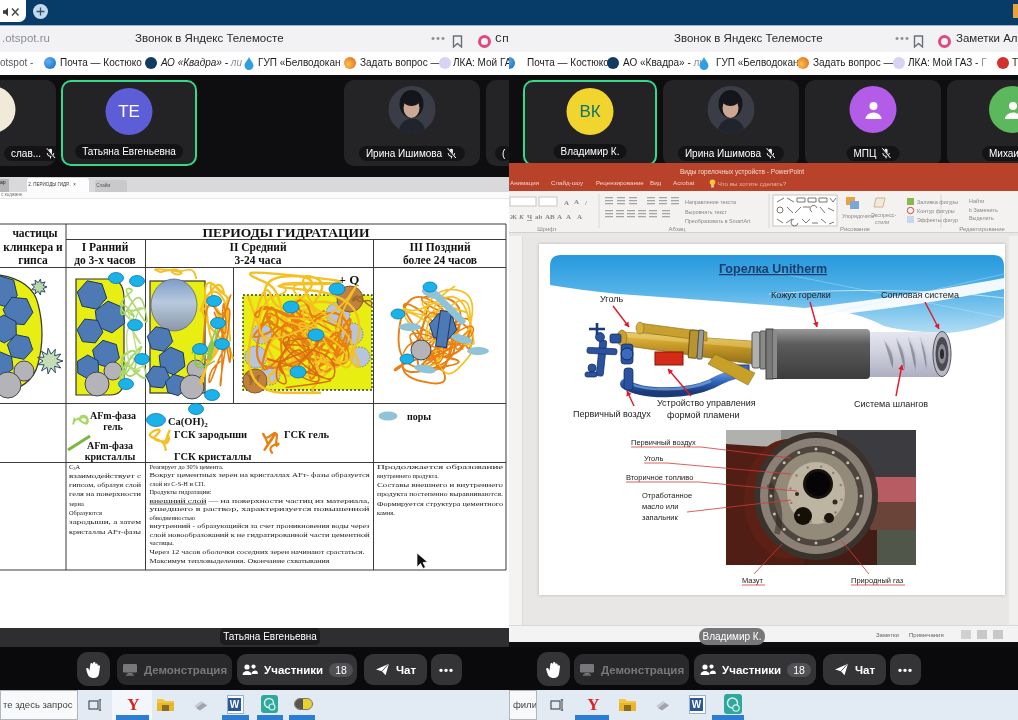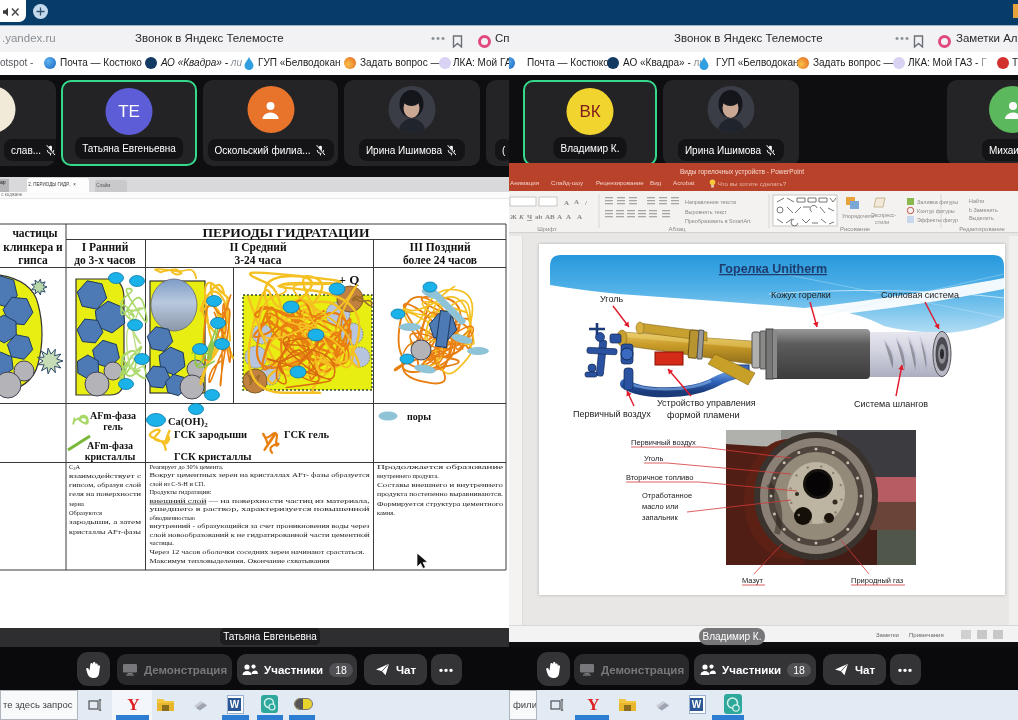--- a/index.html
+++ b/index.html
@@ -15,21 +15,21 @@
 .bkm  { position:absolute; top:52px; left:0; width:547px; height:23px; background:#ffffff; }
 .bkm-item { position:absolute; top:5px; height:14px; font-size:10px; color:#1c1c1e; white-space:nowrap; }
 .fav { position:absolute; top:5px; width:12px; height:12px; border-radius:50%; }
 .addr-title { position:absolute; top:6px; font-size:11.5px; color:#2a2a2c; }
 .gray-sm { color:#8a8f96; }
 
 
 .tile { position:absolute; top:80px; height:86px; background:#242427; border-radius:10px; }
 .tile.active { border:2.5px solid #36d98c; background:#232326; }
 .av { position:absolute; left:50%; top:6px; transform:translateX(-50%); width:47px; height:47px; border-radius:50%; display:flex; align-items:center; justify-content:center; font-size:17px; color:#fff; }
-.namepill { position:absolute; bottom:5px; left:50%; transform:translateX(-50%); background:rgba(16,16,18,.78); border-radius:8px; height:15px; line-height:15px; padding:11px 7px; font-size:10px; color:#fff; white-space:nowrap; display:flex; align-items:center; gap:3px; }
+.namepill { position:absolute; bottom:5px; left:50%; transform:translateX(-50%); background:rgba(16,16,18,.78); border-radius:8px; height:15px; line-height:15px; padding:4px 7px; font-size:10px; color:#fff; white-space:nowrap; display:flex; align-items:center; gap:3px; }
 
 
 .ctl { position:absolute; left:0; width:509px; top:647px; height:43px; background:#0a0a0c; }
 .cbtn { position:absolute; top:7px; height:31px; background:#343437; border-radius:9px; color:#fff; font-size:11.5px; font-weight:bold; display:flex; align-items:center; justify-content:center; gap:6px; }
 .cbtn.dim { background:#29292c; color:#77777c; font-weight:bold; }
 .badge { background:#515155; border-radius:8px; font-size:10.5px; padding:1px 6px; color:#fff; font-weight:normal; }
 
 
 .tbar { position:absolute; left:0; top:690px; width:522px; height:30px; background:#e2eaf3; }
 .sbox { position:absolute; top:0; height:30px; background:#f8f9fb; border:1px solid #b0b6bd; font-size:9.5px; color:#444; line-height:28px; white-space:nowrap; overflow:hidden; }
@@ -47,28 +47,28 @@
     <svg class="abs" style="left:2px;top:7px;" width="20" height="10" viewBox="0 0 20 10">
         <path d="M1 3.2 h2.4 l2.6 -2.4 v8.4 l-2.6 -2.4 h-2.4 z" fill="#3a3a3a"></path>
         <path d="M10 1.5 l6.5 7 M16.5 1.5 l-6.5 7" stroke="#4a4a4a" stroke-width="1.5"></path>
       </svg>
     <div class="abs" style="left:33px;top:4px;width:15px;height:15px;border-radius:50%;background:#c5d9ec;"></div>
       <svg class="abs" style="left:36px;top:7px;" width="9" height="9" viewBox="0 0 9 9">
         <path d="M4.5 0.5 v8 M0.5 4.5 h8" stroke="#33506a" stroke-width="1.3"></path>
       </svg>
   </div>
   <div class="addr">
-    <div class="addr-title gray-sm" style="left:2px;">.yandex.ru</div>
+    <div class="addr-title gray-sm" style="left:2px;">.otspot.ru</div>
     <div class="addr-title" style="left:135px;">Звонок в Яндекс Телемосте</div>
     <div class="addr-title gray-sm" style="left:431px;letter-spacing:1px;">•••</div>
     <svg class="abs" style="left:452px;top:9px;" width="11" height="13" viewBox="0 0 11 13">
         <path d="M1.5 1 h8 v11 l-4 -3.5 l-4 3.5 z" fill="none" stroke="#6c7076" stroke-width="1.4"></path>
       </svg>
     <div class="abs" style="left:478px;top:9px;width:13px;height:13px;border-radius:50%;border:3.5px solid #e1487f;"></div>
-    <div class="addr-title" style="left:495px;">Сп</div>
+    <div class="addr-title" style="left:495px;font-family:Liberation Mono, monospace;">Сп</div>
   </div>
   <div class="bkm">
     <div class="bkm-item" style="left:0;color:#55585e;">otspot -</div>
     <div class="fav" style="left:44px;background:radial-gradient(circle at 35% 35%,#5fb2f0,#1565c0);"></div>
     <div class="bkm-item" style="left:60px;">Почта — Костюко</div>
     <div class="fav" style="left:145px;background:#123a63;"></div>
     <div class="bkm-item" style="left:161px;font-style:italic;">АО «Квадра» - <span class="gray-sm">ли</span></div>
     <svg class="abs" style="left:243px;top:4px;" width="12" height="14" viewBox="0 0 12 14">
         <path d="M6 1 C8 5 10.5 7.2 10.5 9.5 a4.5 4.5 0 0 1 -9 0 C1.5 7.2 4 5 6 1 z" fill="#2f9fe0"></path>
       </svg>
@@ -86,36 +86,20 @@
             <rect x="6.2" y="2" width="3.6" height="7" rx="1.8"></rect>
             <path d="M4 7.5 a4 4 0 0 0 8 0 M8 11.5 v2.5" stroke="#fff" stroke-width="1.2" fill="none"></path>
           </g>
           <path d="M3 2 L13 14" stroke="#242427" stroke-width="2.6"></path>
           <path d="M3.5 1.5 L13.5 13.5" stroke="#fff" stroke-width="1.2"></path>
         </svg></div>
   </div>
   <div class="tile active" style="left:61px;width:136px;">
     <div class="av" style="background:#5d5dd8;">ТЕ</div>
     <div class="namepill">Татьяна Евгеньевна</div>
-  </div>
-  <div class="tile" style="left:203px;width:135px;">
-    <div class="av" style="background:#e8742b;">
-        <svg width="24" height="24" viewBox="0 0 24 24">
-          <circle cx="12" cy="8" r="4" fill="#fff"></circle>
-          <path d="M4 21 a8 6.5 0 0 1 16 0 z" fill="#fff"></path>
-        </svg>
-      </div>
-    <div class="namepill">Оскольский филиа... <svg class="mic" viewBox="0 0 16 16">
-          <g fill="#fff">
-            <rect x="6.2" y="2" width="3.6" height="7" rx="1.8"></rect>
-            <path d="M4 7.5 a4 4 0 0 0 8 0 M8 11.5 v2.5" stroke="#fff" stroke-width="1.2" fill="none"></path>
-          </g>
-          <path d="M3 2 L13 14" stroke="#242427" stroke-width="2.6"></path>
-          <path d="M3.5 1.5 L13.5 13.5" stroke="#fff" stroke-width="1.2"></path>
-        </svg></div>
   </div>
   <div class="tile" style="left:344px;width:136px;">
     <div class="av" style="background:#2c2c34;overflow:hidden;">
         <svg width="47" height="47" viewBox="0 0 47 47">
           <rect width="47" height="47" fill="#3a3d46"></rect>
           <ellipse cx="23" cy="18" rx="12" ry="14" fill="#14161c"></ellipse>
           <ellipse cx="23" cy="22" rx="8" ry="10" fill="#caa894"></ellipse>
           <ellipse cx="23" cy="13" rx="9" ry="7" fill="#14161c"></ellipse>
           <path d="M10 47 a13 14 0 0 1 27 0 z" fill="#20242c"></path>
         </svg>
@@ -397,34 +381,50 @@
     <div class="bkm-item" style="left:207px;">ГУП «Белводокан</div>
     <div class="fav" style="left:288px;background:radial-gradient(circle at 35% 60%,#f8c14a,#e2601b);"></div>
     <div class="bkm-item" style="left:304px;">Задать вопрос —</div>
     <div class="fav" style="left:384px;background:#d9d2f2;"></div>
     <div class="bkm-item" style="left:399px;">ЛКА: Мой ГАЗ - <span class="gray-sm">Г</span></div>
     <div class="fav" style="left:488px;background:#d32f2f;"></div>
     <div class="bkm-item" style="left:503px;">Т</div>
   </div>
 
   <div class="tile active" style="left:14px;width:134px;">
-    <div class="av" style="background:#f2d42e;color:#7f1d1d;">ВК</div>
+    <div class="av" style="background:#f2d42e;color:#0f766e;">ВК</div>
     <div class="namepill">Владимир К.</div>
   </div>
   <div class="tile" style="left:154px;width:136px;">
     <div class="av" style="background:#2c2c34;overflow:hidden;">
         <svg width="47" height="47" viewBox="0 0 47 47">
           <rect width="47" height="47" fill="#3a3d46"></rect>
           <ellipse cx="23" cy="18" rx="12" ry="14" fill="#14161c"></ellipse>
           <ellipse cx="23" cy="22" rx="8" ry="10" fill="#caa894"></ellipse>
           <ellipse cx="23" cy="13" rx="9" ry="7" fill="#14161c"></ellipse>
           <path d="M10 47 a13 14 0 0 1 27 0 z" fill="#20242c"></path>
         </svg>
       </div>
     <div class="namepill">Ирина Ишимова <svg class="mic" viewBox="0 0 16 16">
+          <g fill="#fff">
+            <rect x="6.2" y="2" width="3.6" height="7" rx="1.8"></rect>
+            <path d="M4 7.5 a4 4 0 0 0 8 0 M8 11.5 v2.5" stroke="#fff" stroke-width="1.2" fill="none"></path>
+          </g>
+          <path d="M3 2 L13 14" stroke="#242427" stroke-width="2.6"></path>
+          <path d="M3.5 1.5 L13.5 13.5" stroke="#fff" stroke-width="1.2"></path>
+        </svg></div>
+  </div>
+  <div class="tile" style="left:296px;width:136px;">
+    <div class="av" style="background:#b25ce8;">
+        <svg width="24" height="24" viewBox="0 0 24 24">
+          <circle cx="12" cy="8" r="4" fill="#fff"></circle>
+          <path d="M4 21 a8 6.5 0 0 1 16 0 z" fill="#fff"></path>
+        </svg>
+      </div>
+    <div class="namepill">МПЦ <svg class="mic" viewBox="0 0 16 16">
           <g fill="#fff">
             <rect x="6.2" y="2" width="3.6" height="7" rx="1.8"></rect>
             <path d="M4 7.5 a4 4 0 0 0 8 0 M8 11.5 v2.5" stroke="#fff" stroke-width="1.2" fill="none"></path>
           </g>
           <path d="M3 2 L13 14" stroke="#242427" stroke-width="2.6"></path>
           <path d="M3.5 1.5 L13.5 13.5" stroke="#fff" stroke-width="1.2"></path>
         </svg></div>
   </div>
   <div class="tile" style="left:438px;width:136px;">
     <div class="av" style="left:42px;transform:none;background:#5cb85c;">

